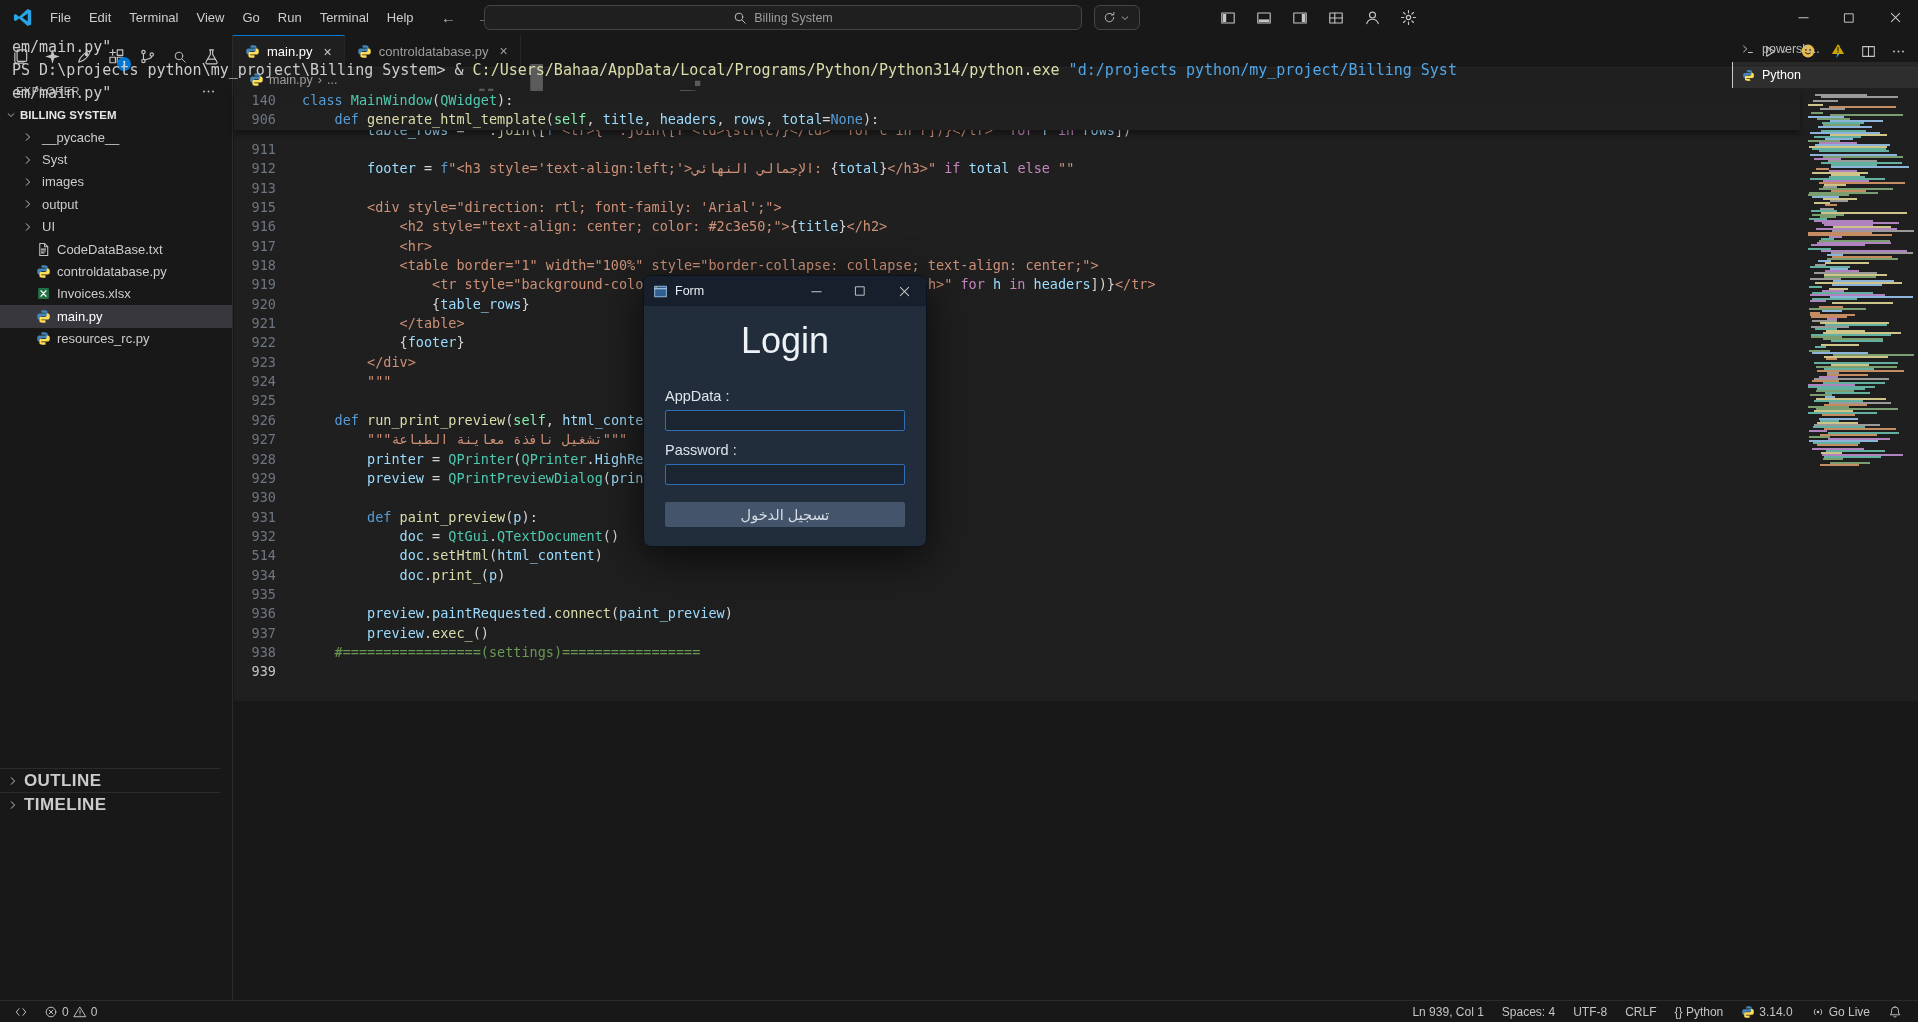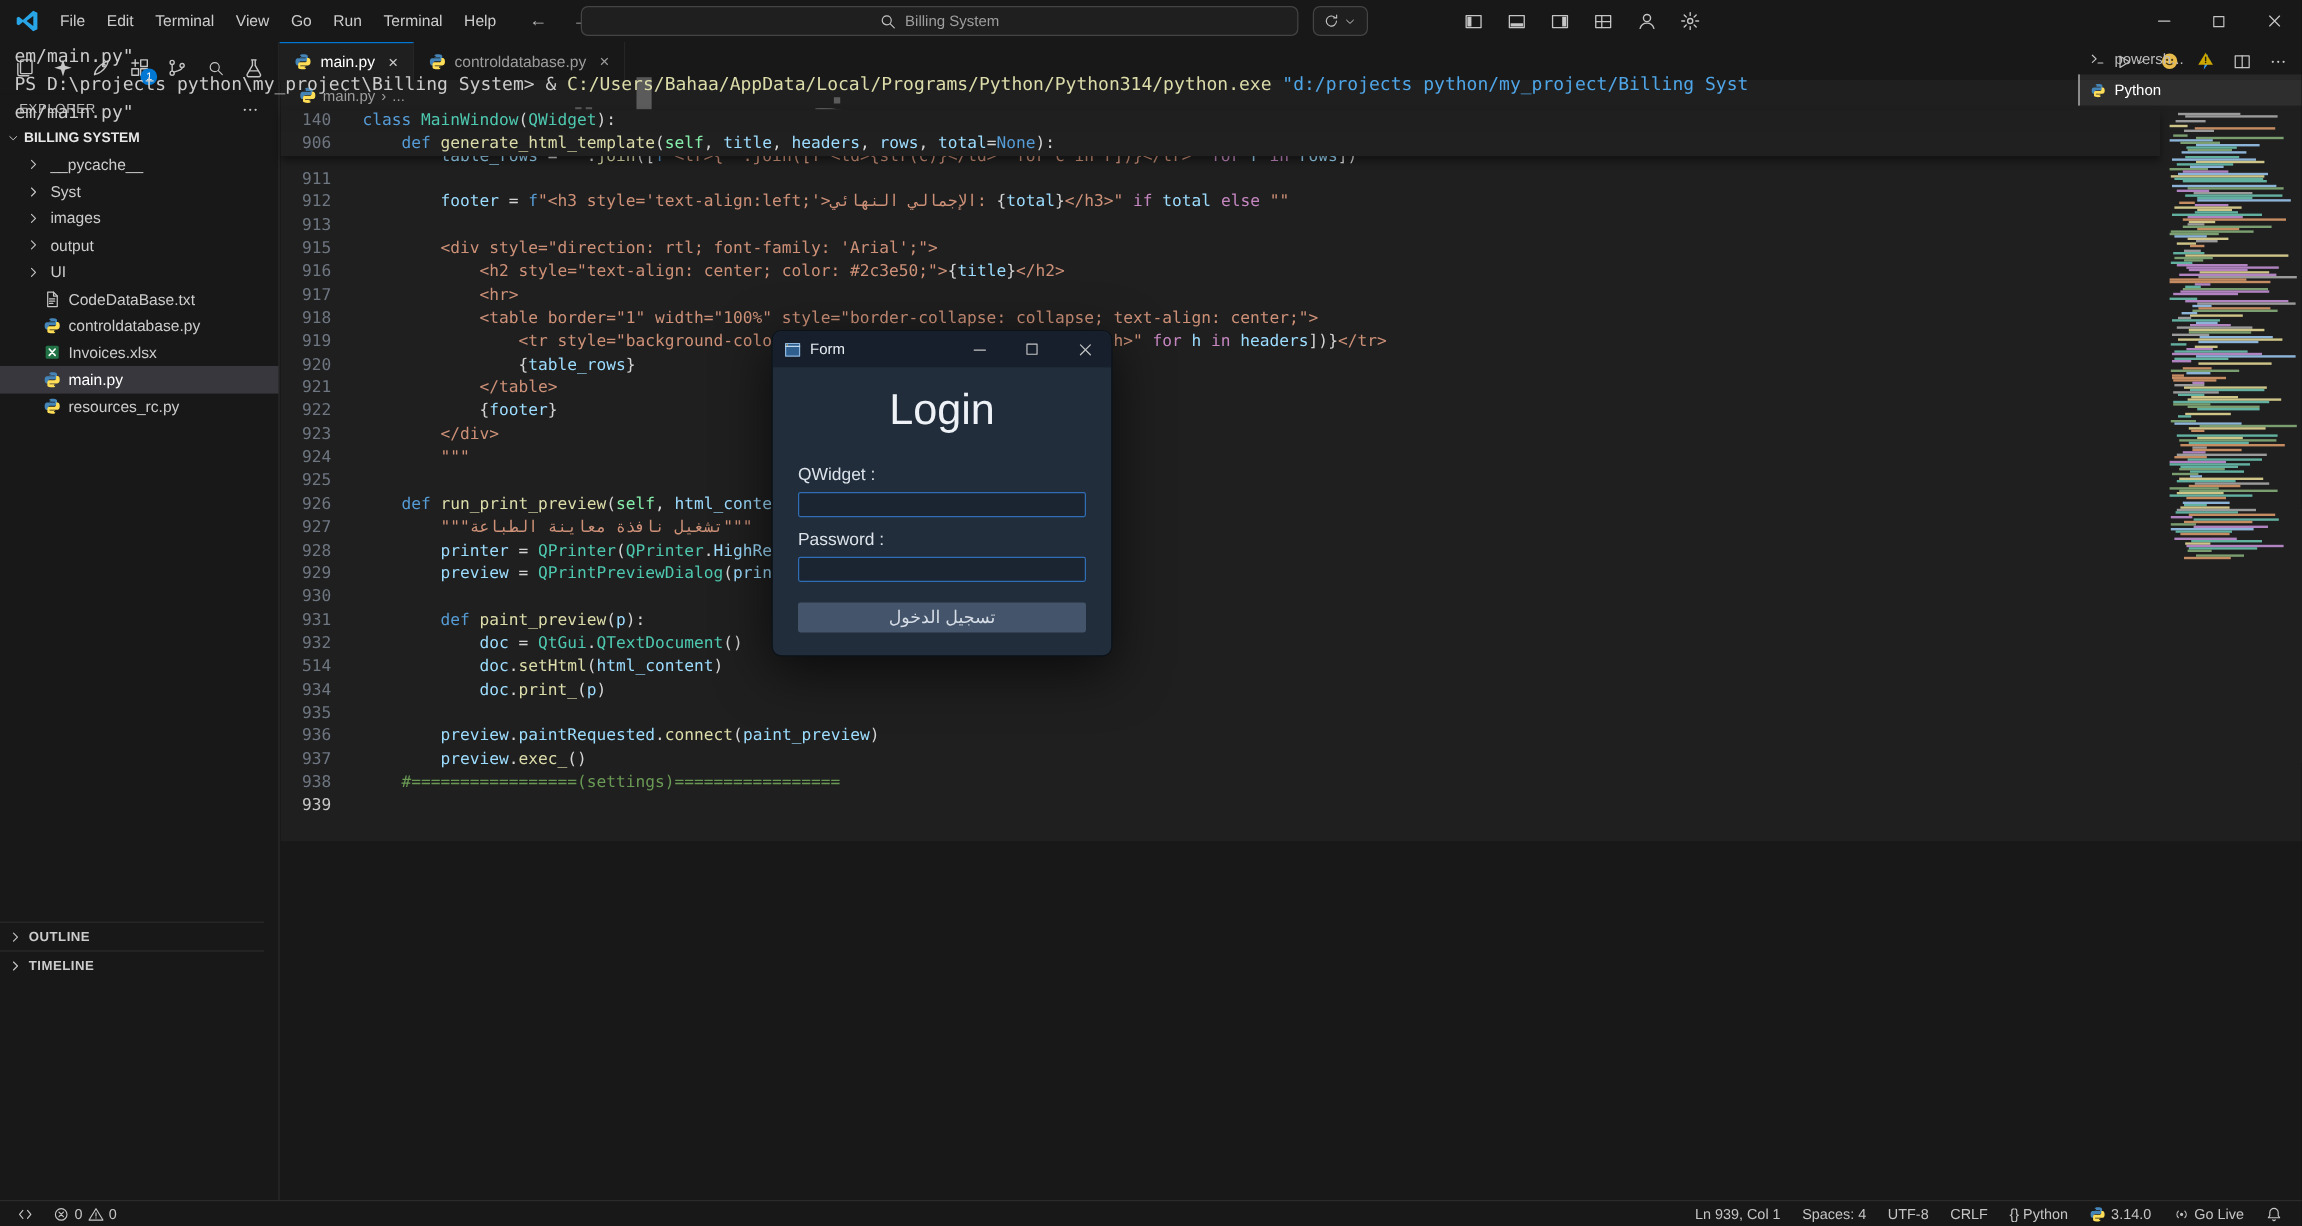--- a/index.html
+++ b/index.html
@@ -47,21 +47,21 @@
   .sidebar{position:absolute;top:78px;left:0;width:233px;bottom:22px;background:#181818;border-right:1px solid #2b2b2b}
   .sb-header{height:26px;display:flex;align-items:center;padding:0 16px;font-size:11px;letter-spacing:.5px;color:#bbb}
   .sb-more{margin-left:auto}
   .project-row{display:flex;align-items:center;gap:3px;height:22px;padding-left:5px;font-size:11.5px;font-weight:700;color:#e7e7e7}
   .trow{height:22.4px;display:flex;align-items:center;gap:6px;font-size:13px;color:#cccccc;padding-left:20px}
   .trow .chev{width:16px;color:#ccc}
   .trow.file{padding-left:36px}
   .trow.selected{background:#37373d;color:#fff}
   .tlabel{white-space:nowrap}
   .side-sec{position:absolute;left:0;right:12px;height:24px;display:flex;align-items:center;gap:4px;padding-left:6px;
-    font-size:11px;font-weight:700;letter-spacing:.4px;color:#ccc;border-top:1px solid #2b2b2b}
+    font-size:17px;font-weight:700;letter-spacing:.4px;color:#ccc;border-top:1px solid #2b2b2b}
   .side-sec.outline{top:690px}
   .side-sec.timeline{top:714px}
 
   
   .editor{position:absolute;top:68px;left:234px;right:0;height:633px;background:#1f1f1f}
   .breadcrumb{height:23px;display:flex;align-items:center;gap:5px;padding-left:15px;font-size:12.5px;color:#9d9d9d}
   .sticky{position:absolute;top:23px;left:0;right:118px;background:#1f1f1f;box-shadow:0 4px 6px rgba(0,0,0,.4);z-index:5}
   .sticky .crow:nth-child(2){background:#202020}
   .code-area{position:absolute;top:62px;left:0;right:118px;bottom:0;overflow:hidden}
   .crow{display:flex;height:19.35px;font-family:"DejaVu Sans Mono","DejaVu Sans",monospace;font-size:13.5px;line-height:19.35px;white-space:pre}
@@ -934,21 +934,21 @@
             <span class="ic">
               <svg width="15" height="15" viewBox="0 0 16 16" fill="none" stroke="#c5c5c5" stroke-width="1.1" stroke-linecap="round" stroke-linejoin="round">
                 <path d="M3.6 3.6l8.8 8.8M12.4 3.6l-8.8 8.8"></path>
               </svg>
             </span>
           </span>
       </div>
     </div>
     <div class="qt-body">
       <div class="login-heading">Login</div>
-      <label class="qt-label">QWidget :</label>
+      <label class="qt-label">AppData :</label>
       <input class="qt-input" value="" style="">
       <label class="qt-label pw">Password :</label>
       <input class="qt-input" type="password" value="" style="">
       <button class="qt-submit">تسجيل الدخول</button>
     </div>
   </div>
 
 </div>
 
 </body></html>

